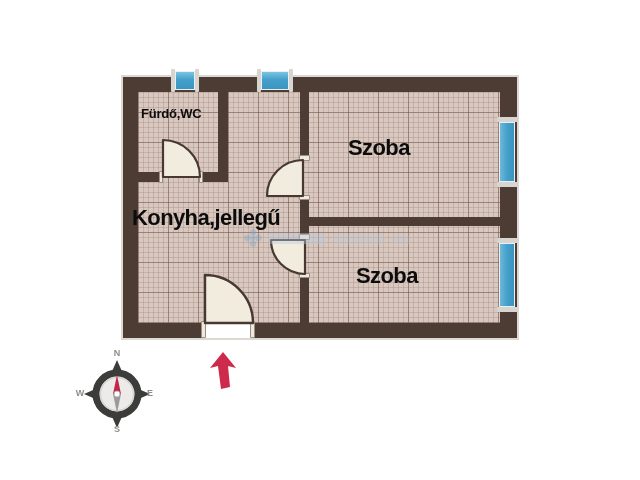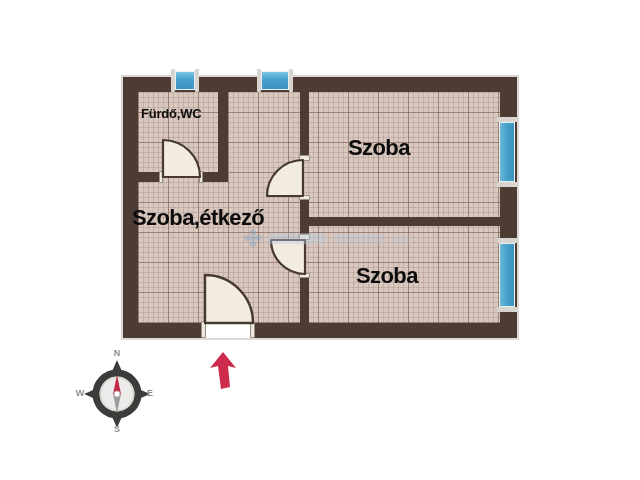--- a/index.html
+++ b/index.html
@@ -112,21 +112,21 @@
       <circle cx="3.5" cy="9" r="3.2"></circle>
         <circle cx="14.5" cy="9" r="3.2"></circle>
       <circle cx="9" cy="9" r="2.6"></circle>
     </g>
   </svg>
   <div class="wm-bar" style="left:268px;top:233px;width:58px;height:11px;"></div>
   <div class="wm-bar" style="left:333px;top:234px;width:52px;height:10px;opacity:.75;"></div>
   <div class="wm-bar" style="left:391px;top:235px;width:20px;height:9px;opacity:.6;"></div>
 
   <div class="room-label" style="left:141px;top:107px;font-size:13px;letter-spacing:-0.2px;">Fürdő,WC</div>
-  <div class="room-label" style="left:132px;top:207px;font-size:22px;">Szoba,étkező</div>
+  <div class="room-label" style="left:132px;top:207px;font-size:22px;">Konyha,jellegű</div>
   <div class="room-label" style="left:348px;top:137px;font-size:22px;">Szoba</div>
   <div class="room-label" style="left:356px;top:265px;font-size:22px;">Szoba</div>
 
   <svg class="abs" style="left:72px;top:346px;" width="92" height="94" viewBox="0 0 92 94">
     <g fill="#3c3c3a">
       <polygon points="45,14 52,30 38,30"></polygon>
       <polygon points="45,82 52,66 38,66"></polygon>
       <polygon points="12,48 28,41 28,55"></polygon>
       <polygon points="78,48 62,41 62,55"></polygon>
     </g>

